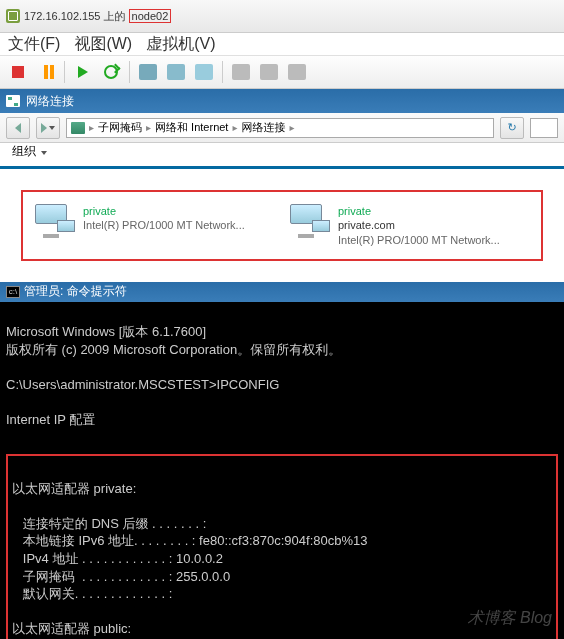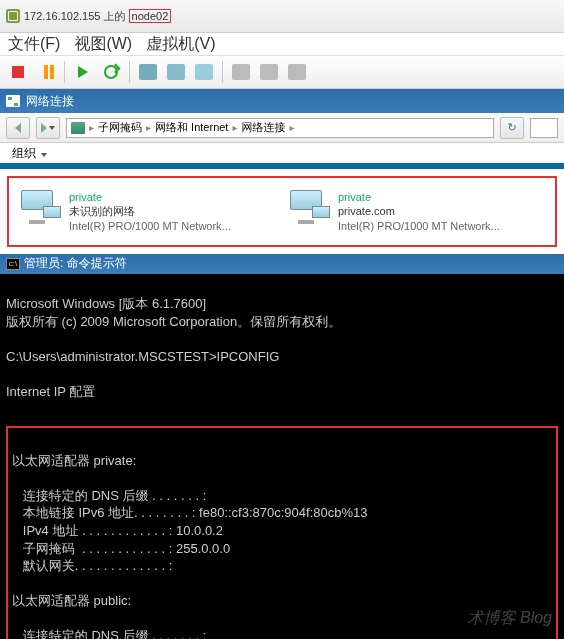--- a/index.html
+++ b/index.html
@@ -26,22 +26,22 @@
 .nc-icon::after{content:"";position:absolute;bottom:1px;right:2px;width:4px;height:3px;background:#4a8}
 .navbar{height:30px;border-bottom:1px solid #ccc;background:linear-gradient(#fafafa,#eee);display:flex;align-items:center;padding:0 6px;gap:6px;font-size:11px}
 .nav-btn{width:24px;height:22px;background:linear-gradient(#f8f8f8,#e4e4e4);border:1px solid #bbb;border-radius:2px;display:flex;align-items:center;justify-content:center}
 .arr-l{width:0;height:0;border-right:6px solid #7a9;border-top:5px solid transparent;border-bottom:5px solid transparent}
 .arr-r{width:0;height:0;border-left:6px solid #7a9;border-top:5px solid transparent;border-bottom:5px solid transparent}
 .arr-d{width:0;height:0;border-top:4px solid #555;border-left:3px solid transparent;border-right:3px solid transparent;margin-left:2px}
 .addr{flex:1;height:20px;border:1px solid #aaa;background:#fff;display:flex;align-items:center;padding:0 4px;gap:4px}
 .cp-icon{width:14px;height:12px;background:linear-gradient(#5a8,#386);border-radius:1px}
 .chev{color:#888;font-size:10px}
 .search{width:28px;height:20px;border:1px solid #aaa;background:#fff}
-.orgbar{height:26px;border-bottom:6px solid #0369a1;display:flex;align-items:center;padding:0 12px;font-size:12px}
-.conn-wrap{padding:12px;border:2px solid #d33;margin:7px;display:flex;gap:16px}
+.orgbar{height:26px;border-bottom:3px solid #0369a1;display:flex;padding:0 12px;font-size:12px}
+.conn-wrap{padding:12px;border:2px solid #d33;margin:21px;display:flex;gap:16px}
 .conn{display:flex;gap:8px;flex:1}
 .pc-icon{width:40px;height:34px;position:relative}
 .mon{width:32px;height:20px;background:linear-gradient(#cef,#9cd);border:1px solid #789;border-radius:2px}
 .base{position:absolute;bottom:0;left:8px;width:16px;height:4px;background:#aaa}
 .small-mon{position:absolute;right:0;bottom:6px;width:18px;height:12px;background:linear-gradient(#cef,#9cd);border:1px solid #789}
 .conn-txt{font-size:11px;color:#333;line-height:1.3}
 .conn-name{color:#1a5}
 .conn-sub{color:#666}
 .cmd-header{height:20px;background:linear-gradient(#2a6da8,#3a7db8);color:#fff;display:flex;align-items:center;padding:0 6px;gap:4px;font-size:12px}
 .cmd-icon{width:14px;height:12px;background:#000;border:1px solid #888;font-size:8px;color:#ccc;text-align:center;line-height:9px}
@@ -136,21 +136,20 @@
 
 <div class="conn-wrap">
   <div class="conn">
     <div class="pc-icon">
         <div class="mon"></div>
         <div class="small-mon"></div>
         <div class="base"></div>
       </div>
     <div class="conn-txt">
       <div class="conn-name">private</div>
-      <div>未识别的网络</div>
       <div class="conn-sub">Intel(R) PRO/1000 MT Network...</div>
     </div>
   </div>
   <div class="conn">
     <div class="pc-icon">
         <div class="mon"></div>
         <div class="small-mon"></div>
         <div class="base"></div>
       </div>
     <div class="conn-txt">

